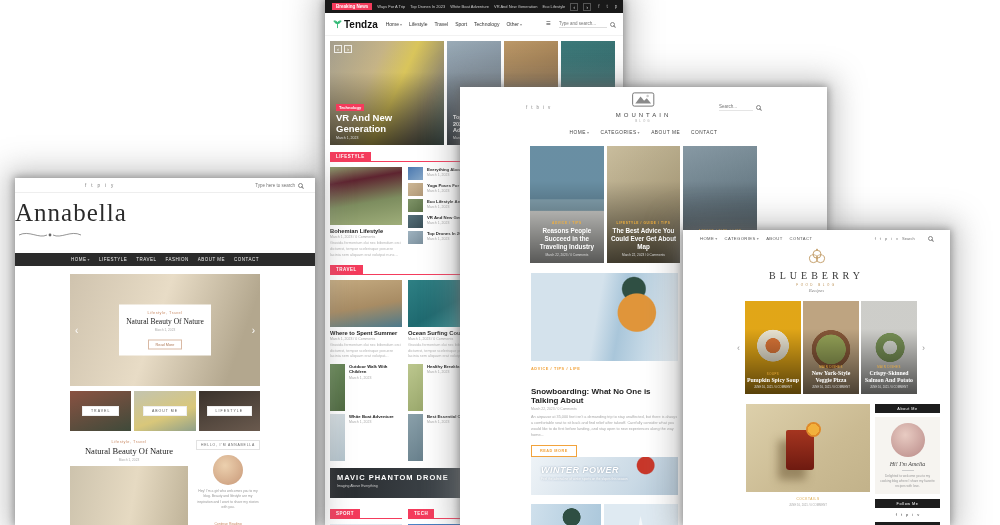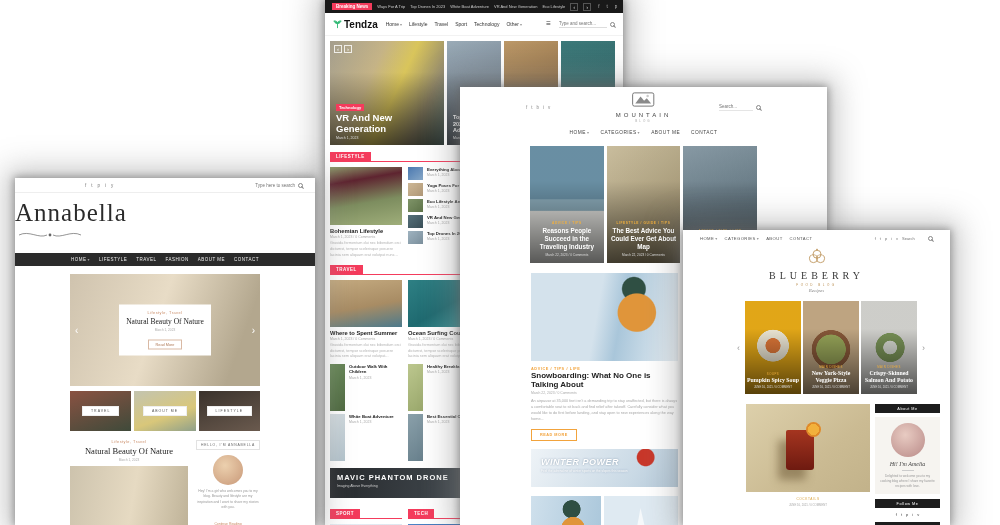--- a/index.html
+++ b/index.html
@@ -127,25 +127,25 @@
 .m-c2{background:linear-gradient(140deg,#cfc3a2,#a89a78 70%,#8a7c5c)}
 .m-c3{background:linear-gradient(160deg,#8b9ea9,#5e717c 70%,#46525c)}
 .m-ctxt{position:absolute;left:3px;right:3px;bottom:6px;text-align:center}
 .m-ccat{font-size:3.2px;color:#f2b03c;letter-spacing:.6px;font-weight:bold}
 .m-ctitle{font-size:6.3px;font-weight:bold;color:#fff;line-height:1.25;margin-top:2px}
 .m-cmeta{font-size:3.2px;color:#ddd;margin-top:2px}
 .m-harr{position:absolute;top:50%;transform:translateY(-50%);color:#fff;font-size:10px}
 .m-body{padding:10px 0 0 71px;width:218px}
 .m-pimg{height:88px;background:radial-gradient(circle at 72% 45%,#e0953a 0 16%,rgba(224,149,58,0) 17%),radial-gradient(circle at 70% 18%,#2f4f43 0 9%,rgba(47,79,67,0) 10%),linear-gradient(100deg,#d4e2ec 0 45%,#a9c6da 60%,#e9f0f5)}
 .m-cat{font-size:3.8px;font-weight:bold;color:#f2a33c;letter-spacing:.6px;margin-top:6px}
-.m-ptitle{font-size:8px;font-weight:bold;color:#222;margin-top:0}
+.m-ptitle{font-size:8px;font-weight:bold;color:#222;margin-top:16px}
 .m-meta{font-size:3.4px;color:#aaa;margin-top:2px}
 .m-exc{font-size:3.8px;color:#a8a8a8;line-height:1.6;margin-top:3px}
 .m-btn{display:inline-block;border:1px solid #f2a33c;color:#f2a33c;font-weight:bold;font-size:3.8px;letter-spacing:.5px;padding:3px 8px;margin-top:5px}
-.m-banner{margin-top:8px;height:38px;background:radial-gradient(circle at 78% 22%,#c8372a 0 7%,rgba(200,55,42,0) 8%),linear-gradient(120deg,#eef3f7,#c9d9e5 70%,#b3c8d8);padding:8px 10px}
+.m-banner{height:38px;background:radial-gradient(circle at 78% 22%,#c8372a 0 7%,rgba(200,55,42,0) 8%),linear-gradient(120deg,#eef3f7,#c9d9e5 70%,#b3c8d8);padding:8px 10px}
 .m-btitle{font-size:9px;font-weight:bold;font-style:italic;color:#fff;letter-spacing:.5px;text-shadow:0 0 2px rgba(120,140,160,.8)}
 .m-bsub{font-size:3.2px;color:#fff;margin-top:2px;text-shadow:0 0 2px rgba(120,140,160,.8)}
 .m-imgs{display:flex;gap:3px;margin-top:9px}
 .m-i1{width:70px;height:60px;background:radial-gradient(circle at 60% 55%,#e0953a 0 22%,rgba(224,149,58,0) 23%),radial-gradient(circle at 58% 22%,#2f4f43 0 14%,rgba(47,79,67,0) 15%),linear-gradient(100deg,#cfe0ec,#a9c6da)}
 .m-i2{flex:1;height:60px;background:linear-gradient(180deg,#dfeaf2 0 60%,#b9cedd 61%)}
 .m-sailb{position:absolute;left:50%;top:12px;transform:translateX(-50%);width:0;height:0;border-left:4px solid transparent;border-right:5px solid transparent;border-bottom:22px solid #f6f9fb}
 
 
 .blueberry{left:683px;top:230px;width:267px;height:295px;z-index:4}
 .b-nav{height:16px;display:flex;align-items:center;gap:7px;padding:0 17px}

